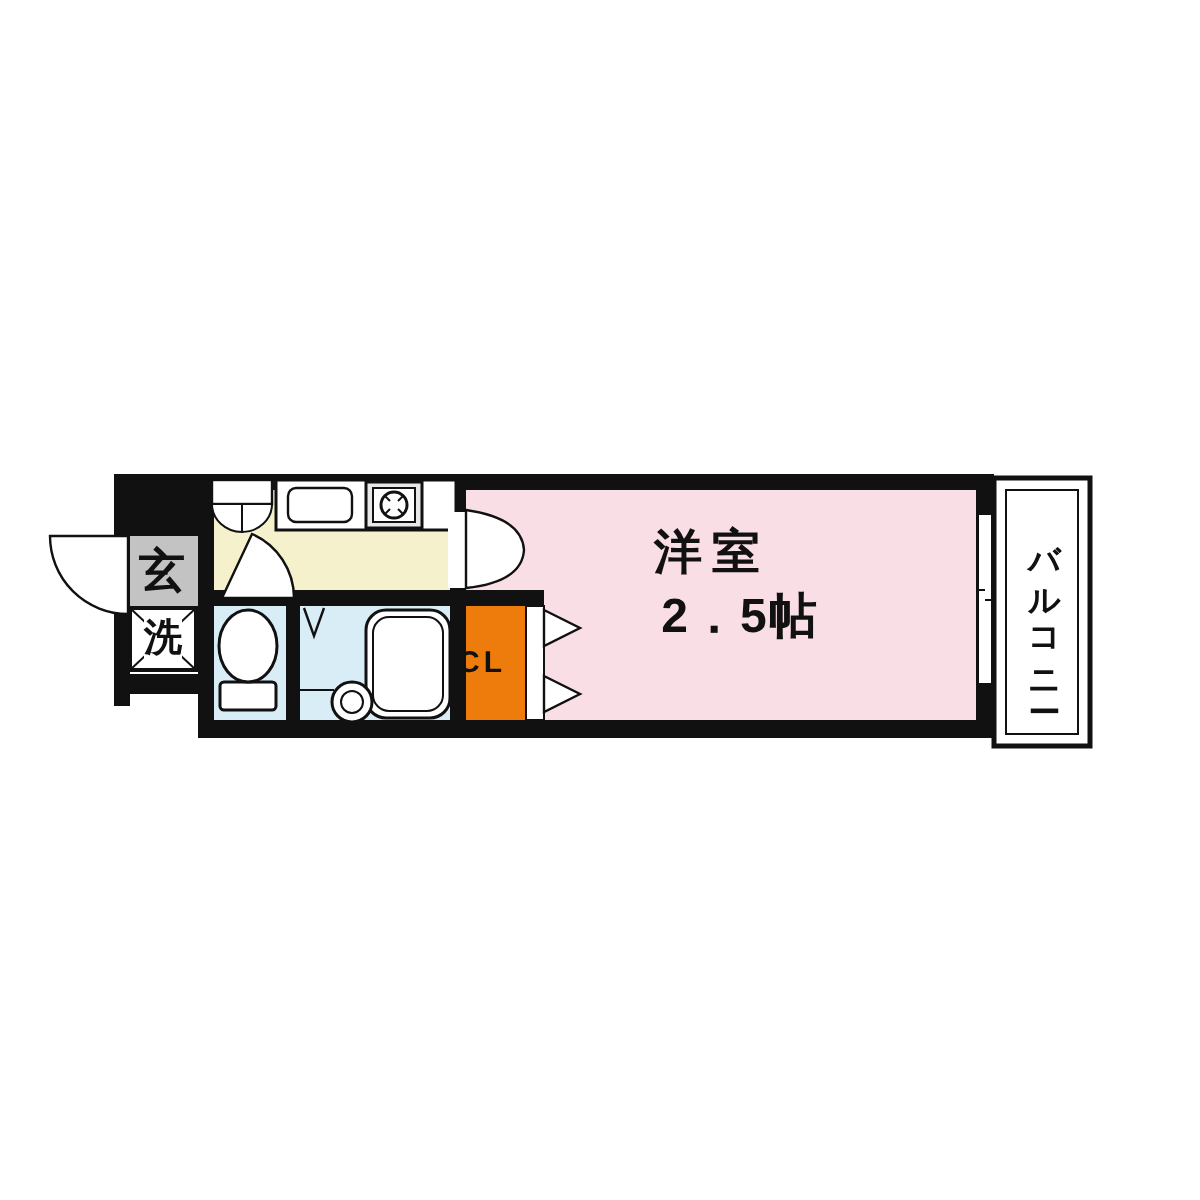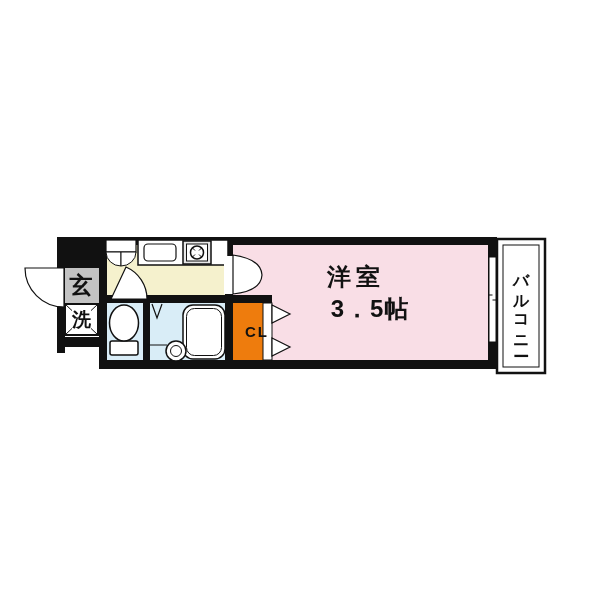--- a/index.html
+++ b/index.html
@@ -12,21 +12,21 @@
   svg{position:absolute;left:0;top:0;}
   .label{
     position:absolute;color:#111;font-weight:bold;
     display:flex;align-items:center;justify-content:center;
     line-height:1.15;white-space:pre;pointer-events:none;
   }
   .label-genkan{left:60px;top:270px;width:42px;height:30px;font-size:23px;}
   .label-laundry{left:64px;top:306px;width:35px;height:28px;font-size:19px;}
   .label-room{left:231px;top:262px;width:250px;height:30px;font-size:24px;letter-spacing:5px;}
   .label-size{left:245px;top:294px;width:250px;height:30px;font-size:24px;letter-spacing:1px;}
-  .label-cl{left:240px;top:320px;width:34px;height:24px;font-size:15px;letter-spacing:2px;}
+  .label-cl{left:224px;top:320px;width:34px;height:24px;font-size:15px;letter-spacing:2px;}
   .label-balcony{
     left:499px;top:246px;width:44px;height:120px;
     writing-mode:vertical-rl;text-orientation:mixed;
     font-size:16px;letter-spacing:3px;
   }
 </style>
 </head>
 <body>
 
 <div id="plan-stage">
@@ -111,16 +111,16 @@
     <g>
       <circle cx="176" cy="351" r="10" fill="#ffffff" stroke="#111" stroke-width="1.5"></circle>
       <circle cx="176" cy="351" r="5.5" fill="#ffffff" stroke="#111" stroke-width="1"></circle>
     </g>
     <polyline points="152,304 157,318 162,304" fill="none" stroke="#111" stroke-width="1.2"></polyline>
   </svg>
 
   <div class="label label-genkan">玄</div>
   <div class="label label-laundry">洗</div>
   <div class="label label-room">洋室</div>
-  <div class="label label-size">3．5帖</div>
+  <div class="label label-size">2．5帖</div>
   <div class="label label-cl">CL</div>
   <div class="label label-balcony">バルコニー</div>
 </div>
 
 </body></html>

